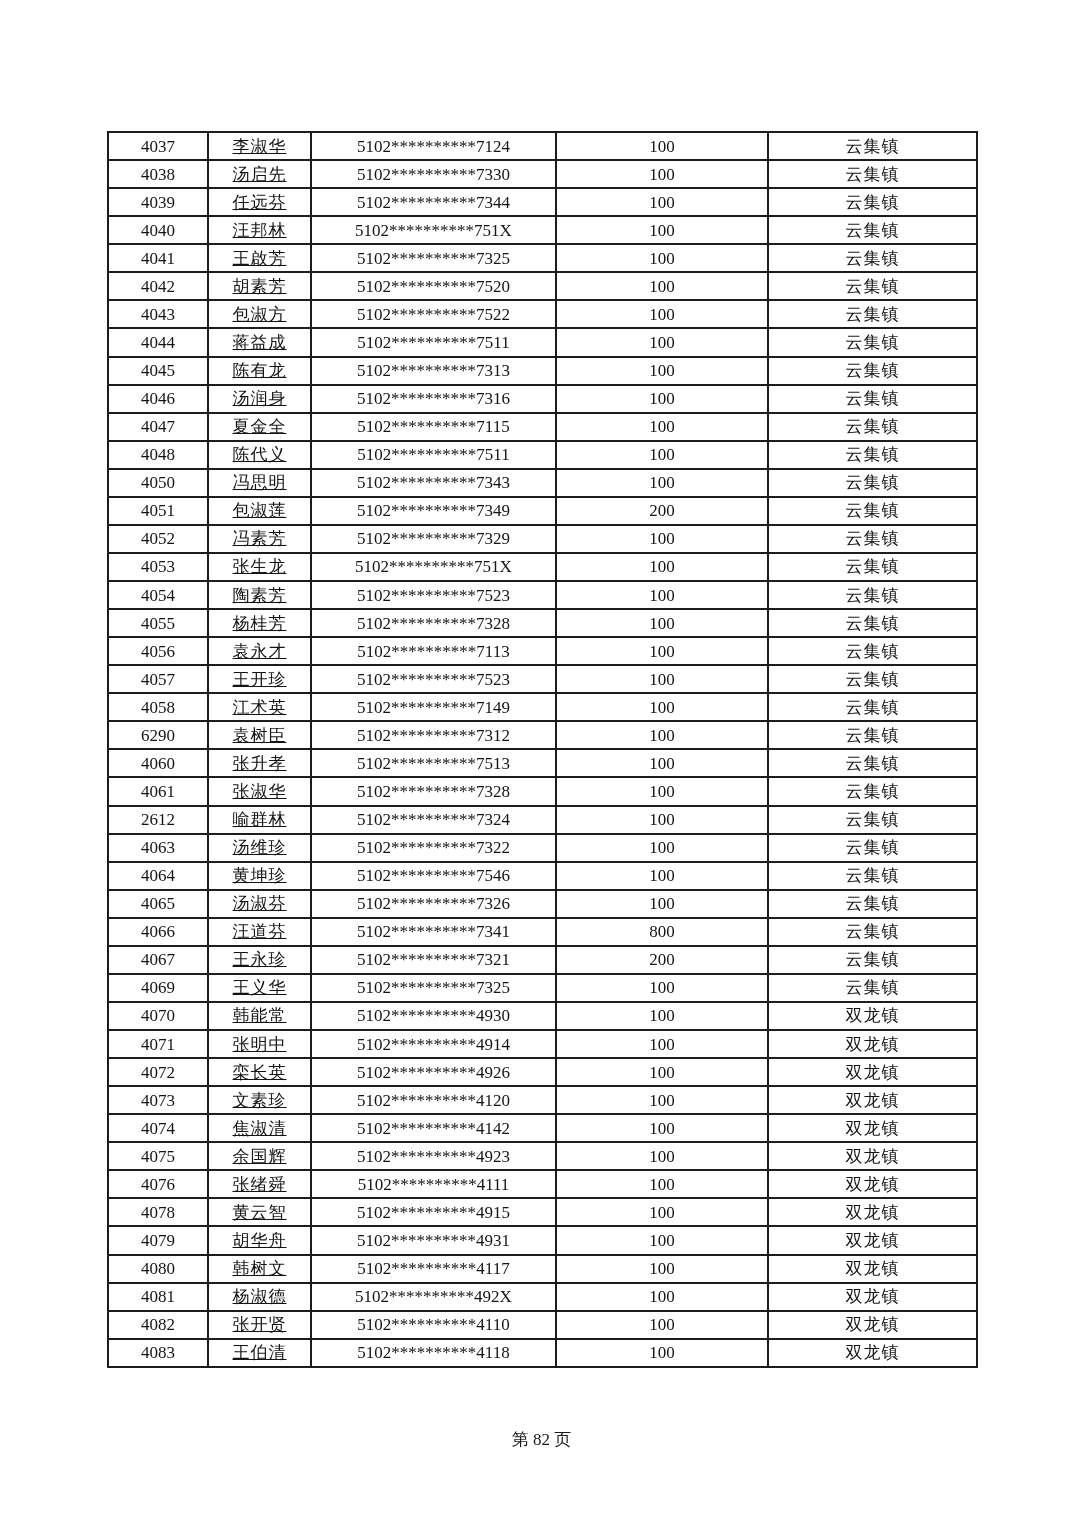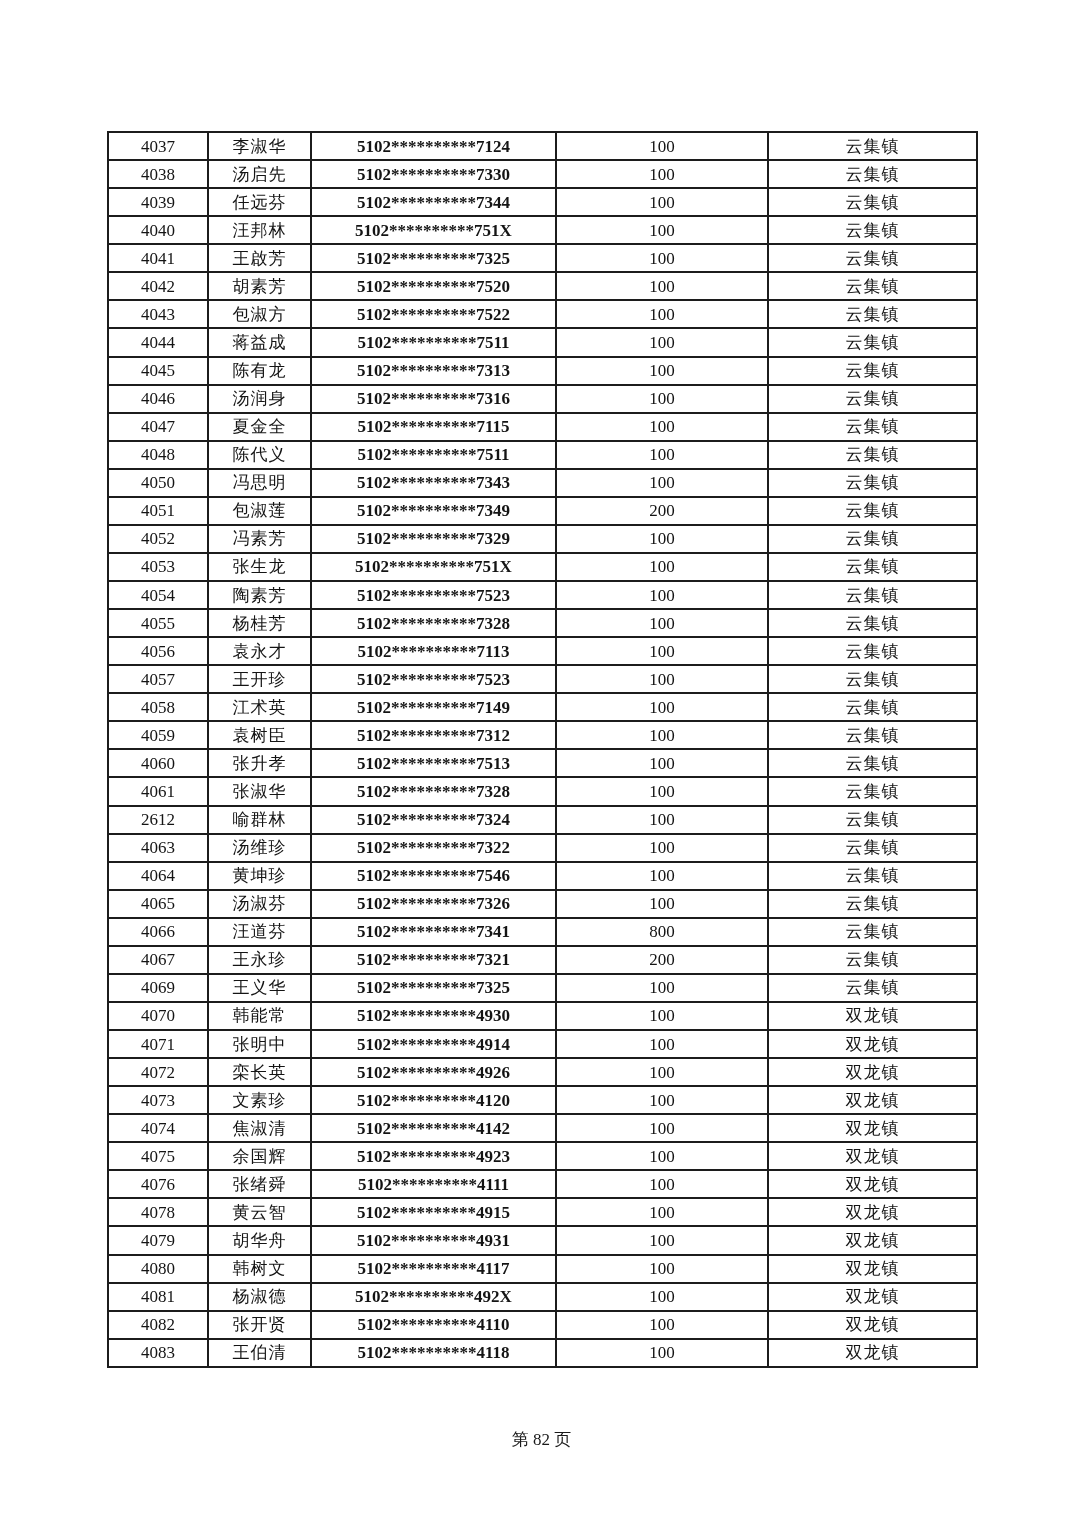--- a/index.html
+++ b/index.html
@@ -39,22 +39,22 @@
     text-align: center;
     vertical-align: middle;
     padding: 0;
     font-size: 17px;
     line-height: 1;
     color: #141414;
     white-space: nowrap;
     overflow: hidden;
   }
   td.c-serial { font-size: 17px; }
-  td.c-name   { font-size: 17px; letter-spacing: 1px; }
-  td.c-id     { font-size: 17px; font-weight: bold; }
+  td.c-name   { font-size: 17px; letter-spacing: 1px; text-decoration: underline; }
+  td.c-id     { font-size: 17px; }
   td.c-amount { font-size: 17px; }
   td.c-town   { font-size: 17px; letter-spacing: 1px; }
   .footer {
     position: absolute;
     left: 0;
     top: 1428px;
     width: 1075px;
     text-align: center;
     font-size: 17px;
     color: #1a1a1a;
@@ -216,21 +216,21 @@
             <td class="c-town">云集镇</td>
           </tr>
           <tr>
             <td class="c-serial">4058</td>
             <td class="c-name">江术英</td>
             <td class="c-id">5102**********7149</td>
             <td class="c-amount">100</td>
             <td class="c-town">云集镇</td>
           </tr>
           <tr>
-            <td class="c-serial">4059</td>
+            <td class="c-serial">6290</td>
             <td class="c-name">袁树臣</td>
             <td class="c-id">5102**********7312</td>
             <td class="c-amount">100</td>
             <td class="c-town">云集镇</td>
           </tr>
           <tr>
             <td class="c-serial">4060</td>
             <td class="c-name">张升孝</td>
             <td class="c-id">5102**********7513</td>
             <td class="c-amount">100</td>

